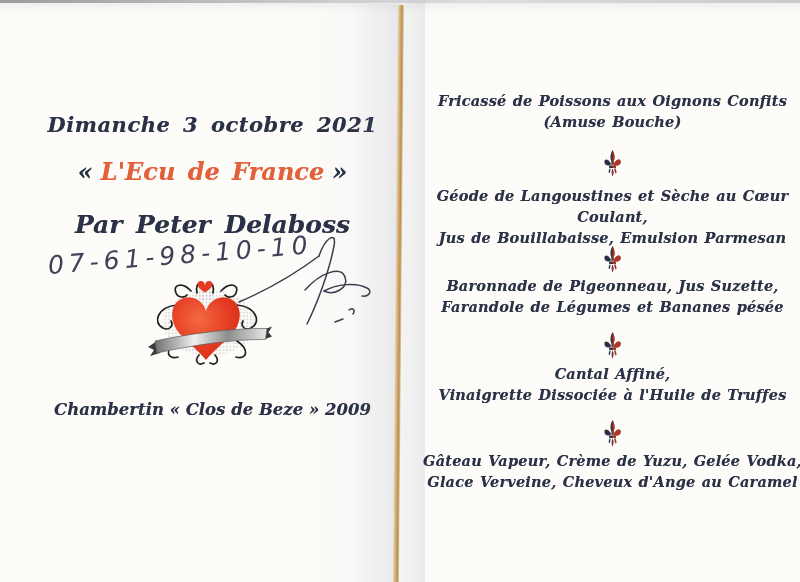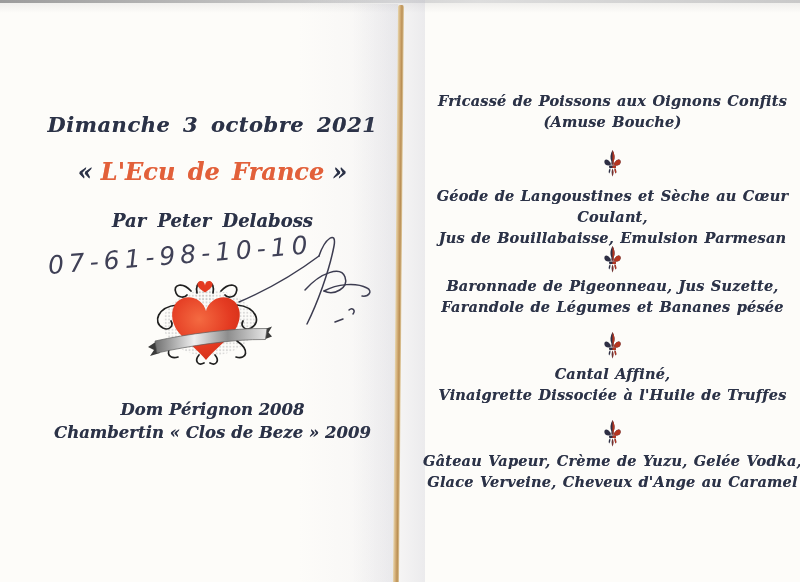--- a/index.html
+++ b/index.html
@@ -27,21 +27,21 @@
   }
   .fold-shade{
     position:absolute;left:352px;top:4px;width:46px;height:578px;
     background:linear-gradient(90deg,rgba(150,150,170,0),rgba(150,150,175,.14));
   }
   .script{font-style:italic;font-weight:700;color:var(--ink,#2b3247);
     text-shadow:0 0 .6px rgba(43,50,71,.55);}
   .date{position:absolute;left:0;right:0;top:112px;font-size:21px;letter-spacing:.5px;word-spacing:5px}
   .title{position:absolute;left:0;right:0;top:157px;font-size:24px;word-spacing:4px}
   .title .name{color:var(--accent,#e2603a);margin:10px 8px;text-shadow:0 0 .6px rgba(226,96,58,.6)}
-  .chef{position:absolute;left:0;right:0;top:210px;font-size:18px;word-spacing:5px}
+  .chef{position:absolute;left:0;right:0;top:210px;font-size:25px;word-spacing:5px}
   .phone{
     position:absolute;left:48px;top:251px;
     font-family:"DejaVu Sans", sans-serif;font-style:italic;font-weight:400;
     font-size:25px;letter-spacing:5px;color:var(--handwriting,#3f4056);
     transform:rotate(-4.5deg);transform-origin:left center;white-space:nowrap;
   }
   .heart-art{position:absolute;left:147px;top:277px}
   .sig-art{position:absolute;left:237px;top:228px}
   .wines{position:absolute;left:0;right:0;top:398px;font-size:16.5px;line-height:23px}
   .course{position:absolute;left:0;right:0;font-size:14.5px;line-height:21px;letter-spacing:.2px;word-spacing:1px}
@@ -125,21 +125,20 @@
         <path d="M2 74 C30 62 58 46 82 28"></path>
         <path d="M82 28 C88 10 100 2 97 18 C92 44 80 76 70 96"></path>
         <path d="M68 62 C84 44 104 38 108 49 C112 60 97 68 87 63"></path>
         <path d="M87 63 C100 56 119 54 130 60 C136 63 132 69 125 68"></path>
         <path d="M112 82 C115 79 119 82 116 86"></path>
         <path d="M98 94 L106 91"></path>
       </g>
     </svg>
 
     <div class="wines script">
-      <div>Dom Pérignon 2008</div>
       <div>Chambertin « Clos de Beze » 2009</div>
     </div>
   </section>
 
   <div class="fold-shade"></div>
   <div class="fold"></div>
 
   <section class="page right">
     <div class="course c1 script">
       <div>Fricassé de Poissons aux Oignons Confits</div>

